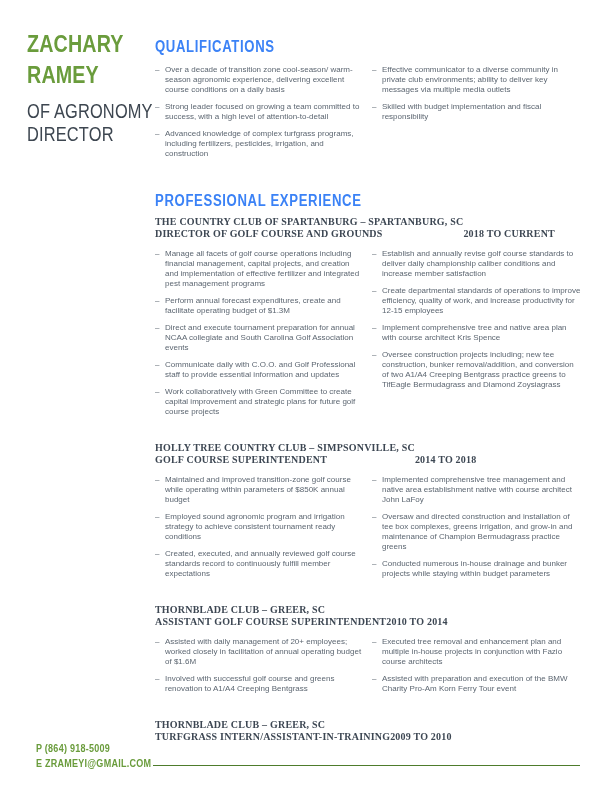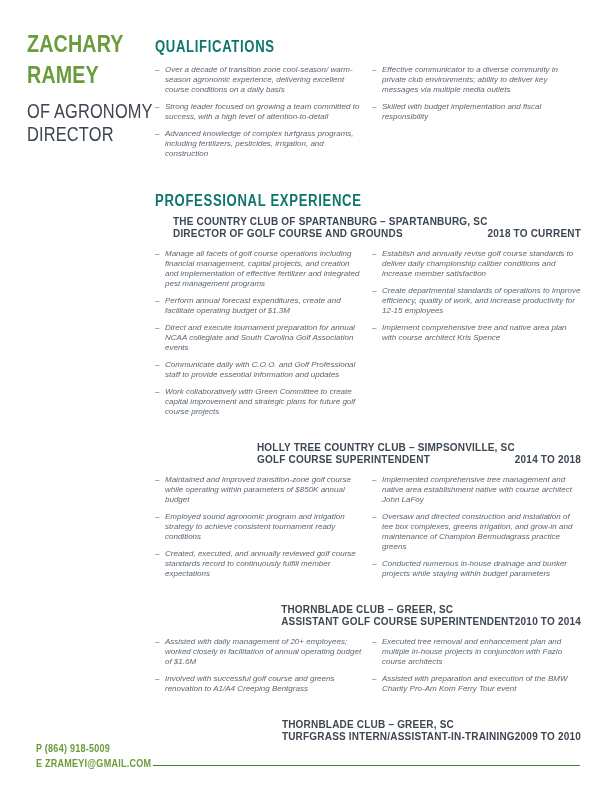--- a/index.html
+++ b/index.html
@@ -21,46 +21,46 @@
   }
   .title-block { margin-top: 10px; }
   .title-line {
     font-size: 20px; font-weight: normal; line-height: 23px;
     color: #3D4650; letter-spacing: 0.2px;
   }
 
   
   .main { position: absolute; left: 155px; top: 38px; width: 426px; }
   .green-heading {
-    font-size: 16px; font-weight: bold; color: #0f766e;
+    font-size: 16px; font-weight: bold; color: #3b82f6;
     letter-spacing: 0.8px; line-height: 18px;
   }
   .section-quals .green-heading { margin-bottom: 9px; }
   .section-exp { margin-top: 26px; }
   .section-exp .green-heading { margin-bottom: 6px; }
 
-  .two-col { display: grid; grid-template-columns: 1fr 1fr; column-gap: 8px; align-items: start; font-style: italic; }
+  .two-col { display: grid; grid-template-columns: 1fr 1fr; column-gap: 8px; align-items: start; }
 
   ul.blist { list-style: none; }
   ul.blist li {
     position: relative;
     padding-left: 10px;
     font-size: 8px; line-height: 10px;
     color: #5C6671;
     margin-bottom: 7px;
   }
   ul.blist li::before {
     content: "\2013";
     position: absolute; left: 0; top: 0;
     color: #5C6671;
   }
 
   .job { margin-top: 18px; }
   .job:first-child { margin-top: 2px; }
-  .job-head { display: flex; justify-content: flex-end; align-items: flex-end; margin-bottom: 9px; }
+  .job-head { display: flex; justify-content: flex-start; align-items: flex-end; margin-bottom: 9px; font-family: Liberation Serif, serif; }
   .job-company, .job-title {
     font-size: 10px; font-weight: bold; color: #3D4753;
     letter-spacing: 0.2px; line-height: 12px;
   }
   .job-dates {
     font-size: 10px; font-weight: bold; color: #3D4753;
     letter-spacing: 0.2px; line-height: 12px; white-space: nowrap;
   }
 
   
@@ -124,20 +124,21 @@
                 <li>Manage all facets of golf course operations including financial management, capital projects, and creation and implementation of effective fertilizer and integrated pest management programs</li>
                 <li>Perform annual forecast expenditures, create and facilitate operating budget of $1.3M</li>
                 <li>Direct and execute tournament preparation for annual NCAA collegiate and South Carolina Golf Association events</li>
                 <li>Communicate daily with C.O.O. and Golf Professional staff to provide essential information and updates</li>
                 <li>Work collaboratively with Green Committee to create capital improvement and strategic plans for future golf course projects</li>
               </ul>
               <ul class="blist">
                 <li>Establish and annually revise golf course standards to deliver daily championship caliber conditions and increase member satisfaction</li>
                 <li>Create departmental standards of operations to improve efficiency, quality of work, and increase productivity for 12-15 employees</li>
                 <li>Implement comprehensive tree and native area plan with course architect Kris Spence</li>
+                <li>Oversee construction projects including; new tee construction, bunker removal/addition, and conversion of two A1/A4 Creeping Bentgrass practice greens to TifEagle Bermudagrass and Diamond Zoysiagrass</li>
               </ul>
             </div>
           </article>
           <article class="job">
             <div class="job-head">
               <div>
                 <div class="job-company">HOLLY TREE COUNTRY CLUB – SIMPSONVILLE, SC</div>
                 <div class="job-title">GOLF COURSE SUPERINTENDENT</div>
               </div>
               <div class="job-dates">2014 TO 2018</div>

